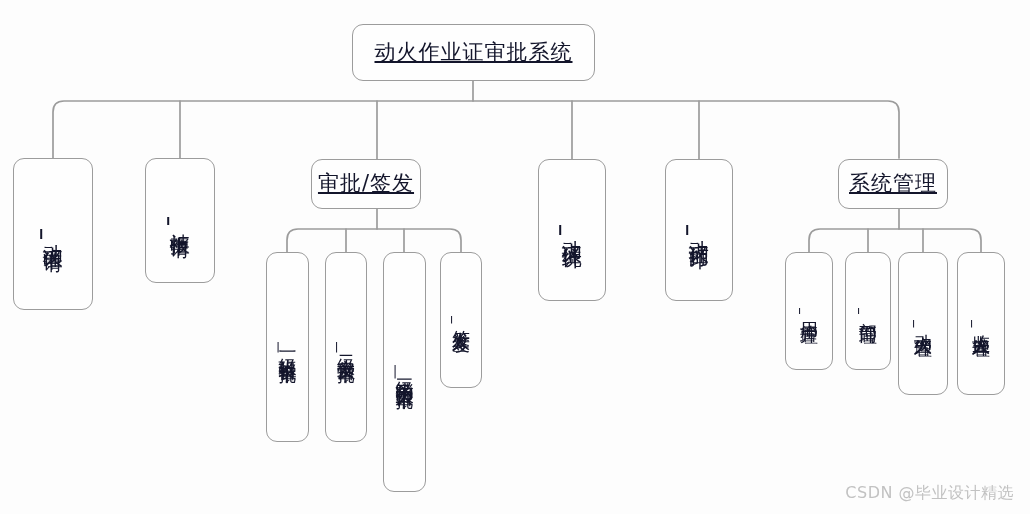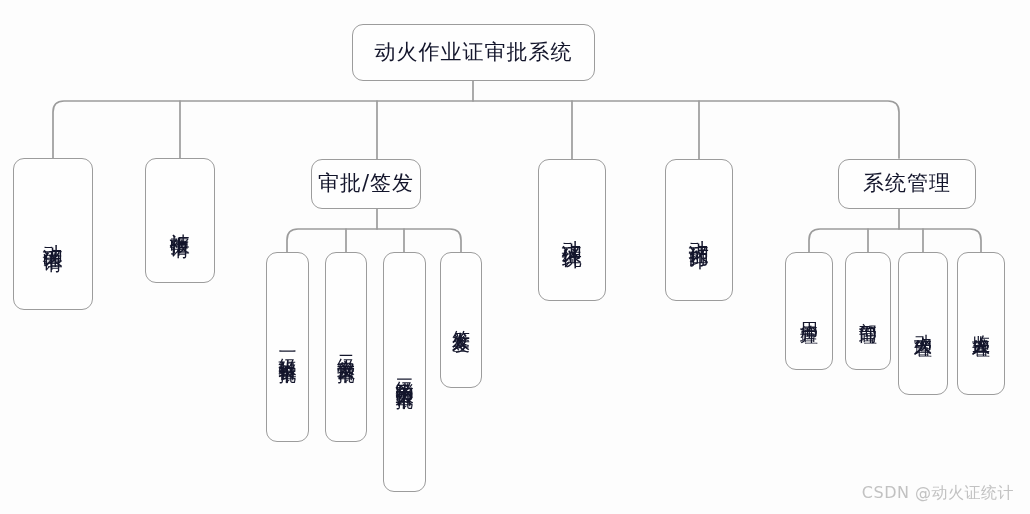--- a/index.html
+++ b/index.html
@@ -28,20 +28,21 @@
     position: absolute;
     box-sizing: border-box;
     border: 1.6px solid #9c9c9c;
     border-radius: 11px;
     background: #fefefe;
     display: flex;
     align-items: center;
     justify-content: center;
     color: #13152b;
     line-height: 1.12;
+    text-decoration: underline;
   }
   .node.horiz {
     font-size: 21px;
     letter-spacing: 1px;
     white-space: nowrap;
   }
   .node.vert {
     writing-mode: vertical-rl;
     text-orientation: upright;
     font-size: 20px;
@@ -108,21 +109,21 @@
   </div>
 
   <div class="node vert" style="left:538px; top:159px; width:68px; height:142px;">
     <span>动火证统计</span>
   </div>
 
   <div class="node vert" style="left:665px; top:159px; width:68px; height:142px;">
     <span>动火证打印</span>
   </div>
 
-  <div class="node horiz" style="left:838px; top:159px; width:138px; height:50px;">
+  <div class="node horiz" style="left:838px; top:159px; width:110px; height:50px;">
     <span>系统管理</span>
   </div>
 
   <div class="node vert small" style="left:266px; top:252px; width:43px; height:190px;">
     <span>一级班组长审批</span>
   </div>
 
   <div class="node vert small" style="left:325px; top:252px; width:42px; height:190px;">
     <span>二级安全员审批</span>
   </div>
@@ -144,15 +145,15 @@
   </div>
 
   <div class="node vert small" style="left:898px; top:252px; width:50px; height:143px;">
     <span>动火人管理</span>
   </div>
 
   <div class="node vert small" style="left:957px; top:252px; width:48px; height:143px;">
     <span>监火人管理</span>
   </div>
 
-  <div class="watermark">CSDN @动火证统计</div>
+  <div class="watermark">CSDN @毕业设计精选</div>
 
 </div>
 
 </body></html>

